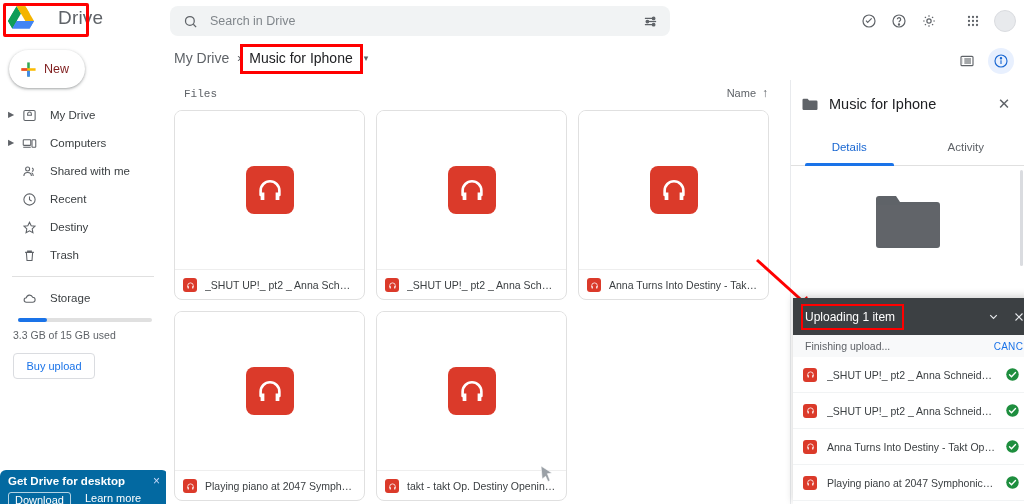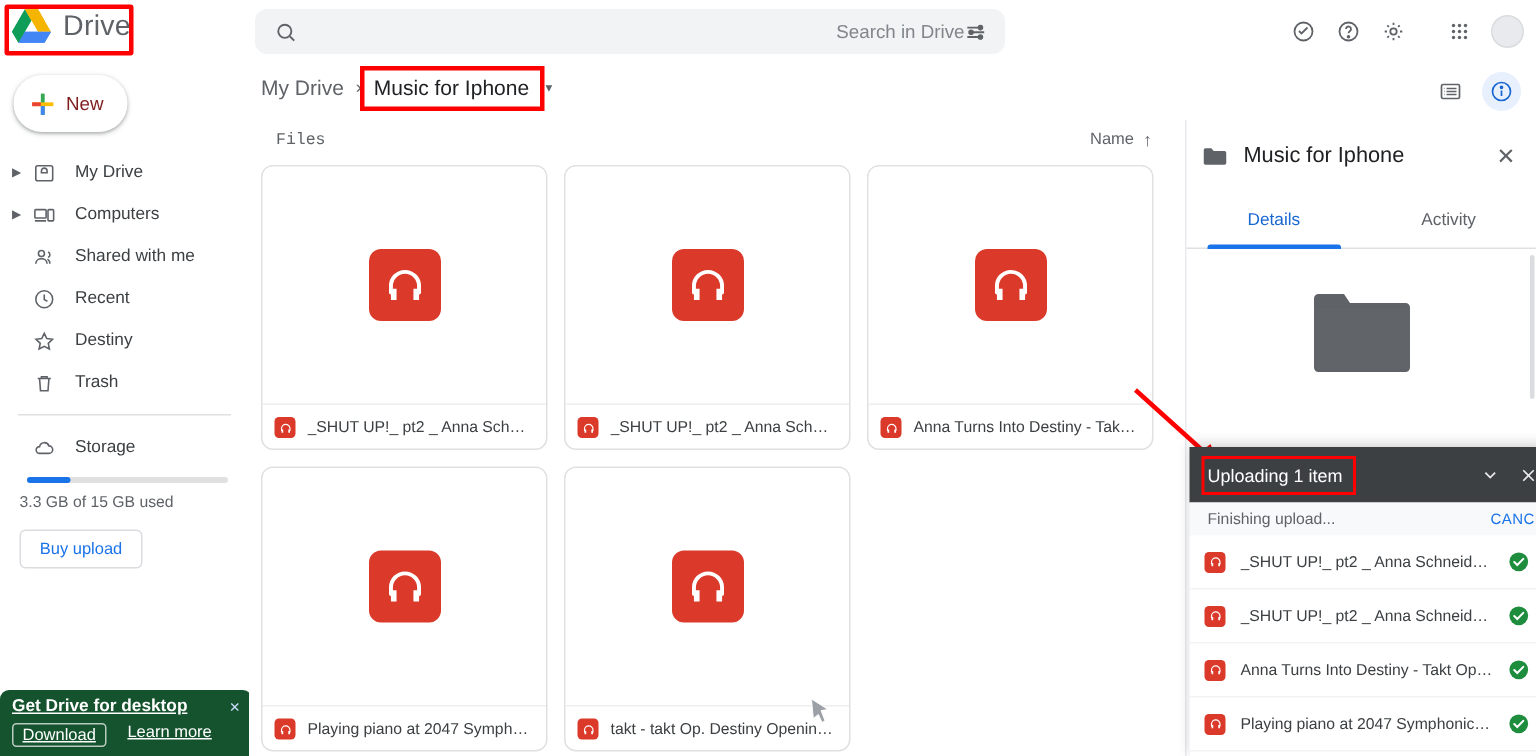--- a/index.html
+++ b/index.html
@@ -6,37 +6,36 @@
   html, body {
     width: 1024px; height: 504px;
     font-family: "Liberation Sans", sans-serif;
     background: #ffffff; overflow: hidden;
     -webkit-font-smoothing: antialiased;
   }
   #app { position: relative; width: 1024px; height: 504px; }
 
   
   .topbar { position: absolute; left: 0; top: 0; width: 1024px; height: 41px; background: #fff; }
-  .drive-brand { position: absolute; left: 8px; top: 6px; display: flex; align-items: center; gap: 8px; }
+  .drive-brand { position: absolute; left: 8px; top: 6px; display: flex; align-items: center; gap: 24px; }
   .drive-logo { width: 26px; height: 23px; }
   .drive-word { font-size: 19px; color: #5f6368; letter-spacing: .2px; }
   .brand-hl {
     position: absolute; left: 3px; top: 3px; width: 86px; height: 34px;
     border: 3px solid #ff0000; border-radius: 2px; pointer-events: none;
   }
   .searchbar {
     position: absolute; left: 170px; top: 6px; width: 500px; height: 30px;
     background: #f1f3f4; border-radius: 8px; display: flex; align-items: center;
   }
   .search-icon { margin-left: 13px; width: 15px; height: 15px; color: #5f6368; flex: none; }
   .search-input {
     flex: 1; border: 0; background: transparent; outline: none;
     font-family: "Liberation Sans", sans-serif; font-size: 12.5px; color: #3c4043;
     margin-left: 12px;
-    text-align: right;
   }
   .search-input::placeholder { color: #80868b; }
   .tune-icon { margin-right: 12px; width: 15px; height: 15px; color: #5f6368; flex: none; }
   .top-icons { position: absolute; right: 8px; top: 8px; display: flex; align-items: center; gap: 4px; }
   .ticon {
     width: 26px; height: 26px; display: flex; align-items: center; justify-content: center;
     color: #5f6368; border-radius: 50%;
   }
   .ticon svg { width: 16px; height: 16px; }
   .avatar-top {
@@ -66,22 +65,22 @@
   .storage-bar { margin: 6px 14px 0 18px; height: 4px; border-radius: 2px; background: #e0e0e0; position: relative; }
   .storage-fill { position: absolute; left: 0; top: 0; height: 4px; border-radius: 2px; background: #1a73e8; }
   .storage-text { margin: 7px 0 0 13px; font-size: 10.5px; color: #5f6368; }
   .buy-btn {
     margin: 12px 0 0 13px; width: 82px; height: 26px; border: 1px solid #dadce0;
     border-radius: 4px; background: #fff; color: #1a73e8; font-size: 11px;
     display: flex; align-items: center; justify-content: center;
     font-family: "Liberation Sans", sans-serif;
   }
   .promo {
-    position: absolute; left: 0; bottom: 0; width: 168px; height: 44px;
-    background: #14532d; border-radius: 6px 6px 0 0; color: #fff; padding: 5px 8px; text-decoration: underline;
+    position: absolute; left: 0; bottom: 0; width: 168px; height: 34px;
+    background: #0369a1; border-radius: 6px 6px 0 0; color: #fff; padding: 5px 8px;
   }
   .promo-title { font-size: 11.5px; font-weight: bold; }
   .promo-actions { display: flex; gap: 14px; margin-top: 5px; }
   .promo-btn {
     font-size: 11px; color: #fff; background: transparent; border: 1px solid rgba(255,255,255,.7);
     border-radius: 3px; padding: 1px 6px; font-family: "Liberation Sans", sans-serif;
   }
   .promo-link { font-size: 11px; color: #fff; }
   .promo-close { position: absolute; right: 8px; top: 4px; font-size: 12px; color: #c7dafc; }
   .sidebar-divider { position: absolute; left: 166px; top: 41px; width: 1px; height: 463px; background: #e8eaed; }

